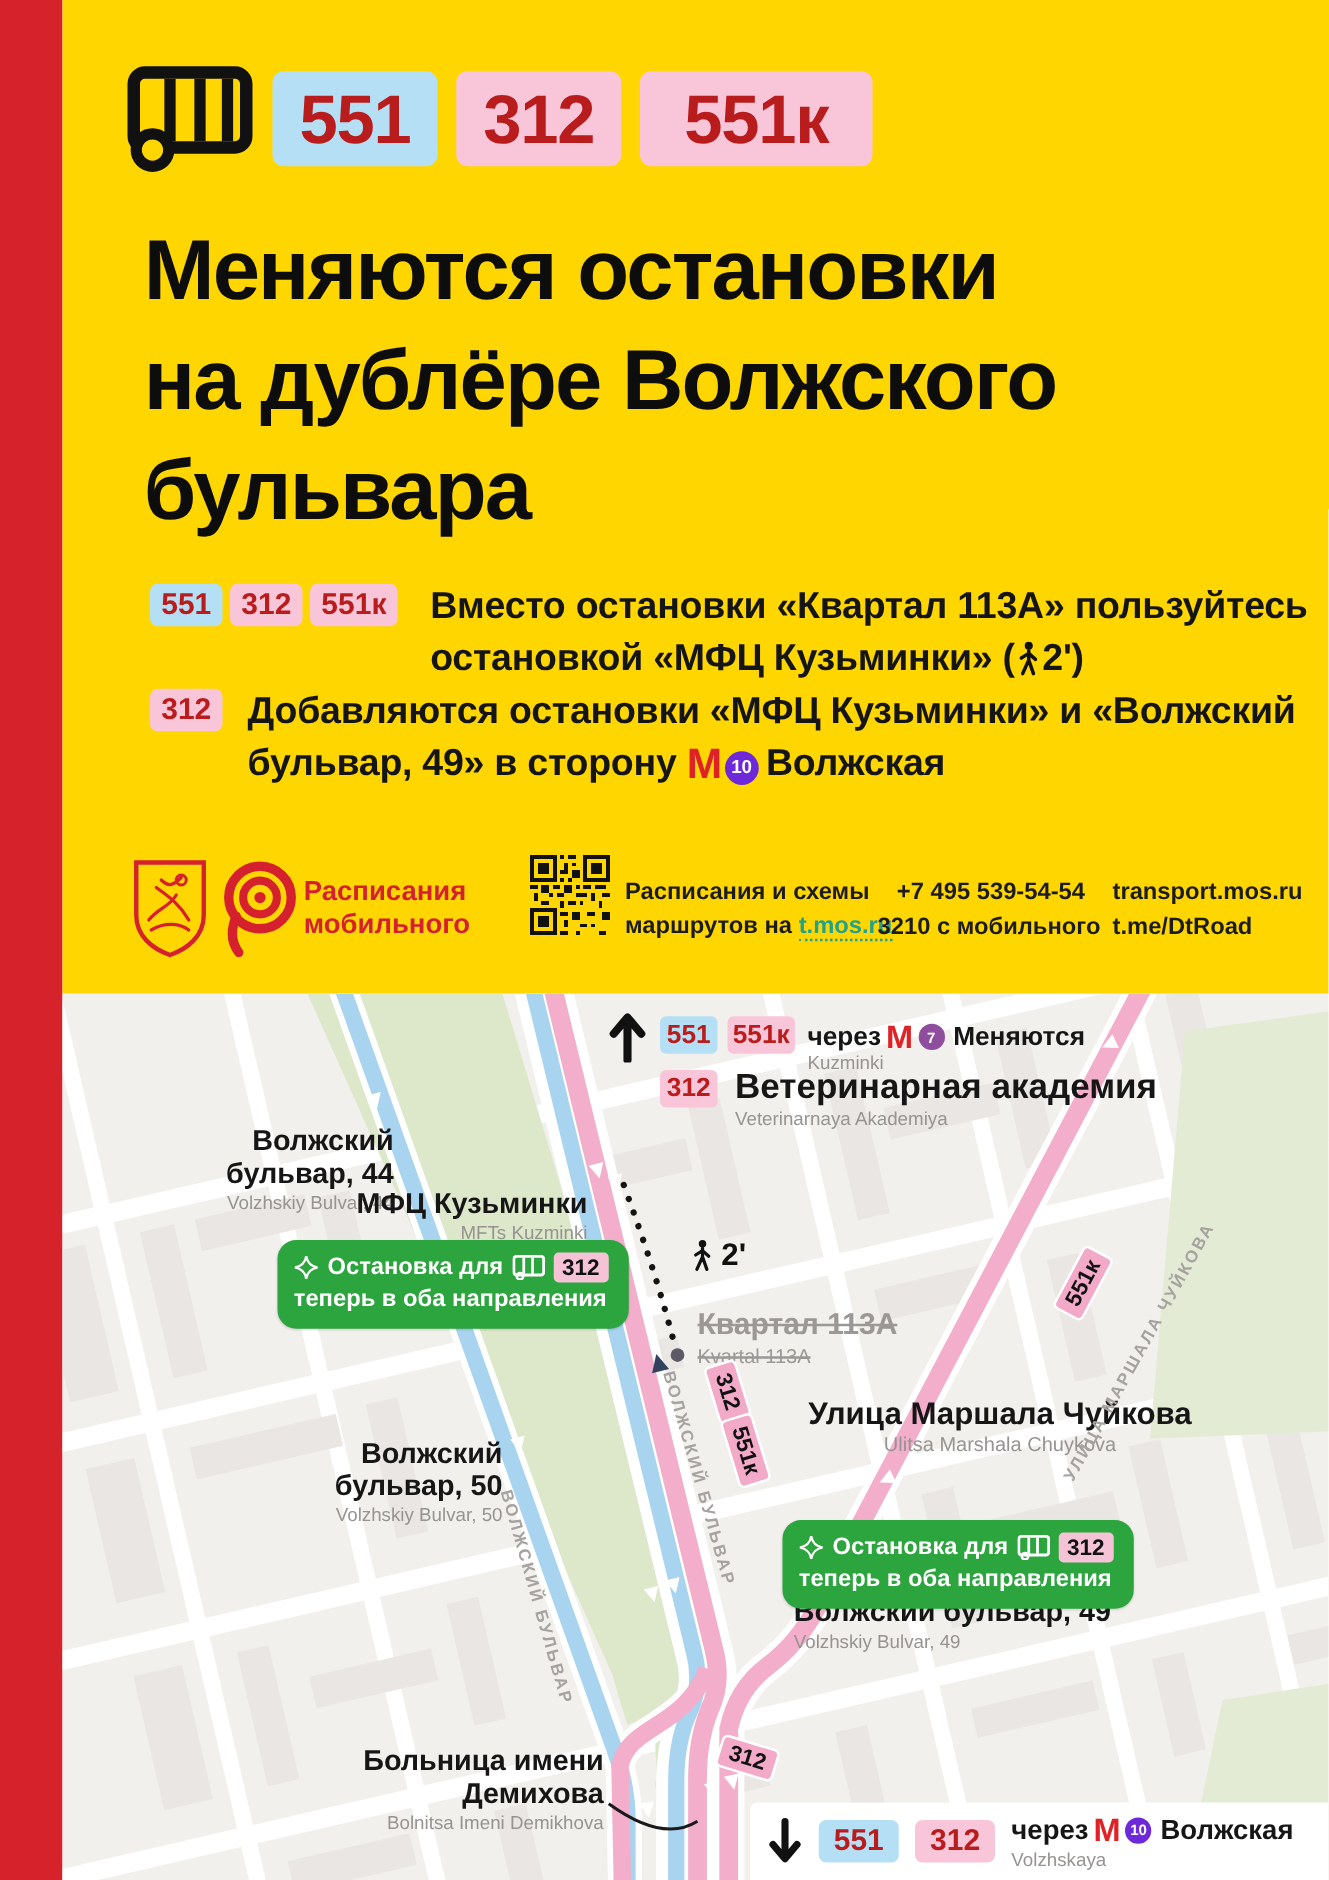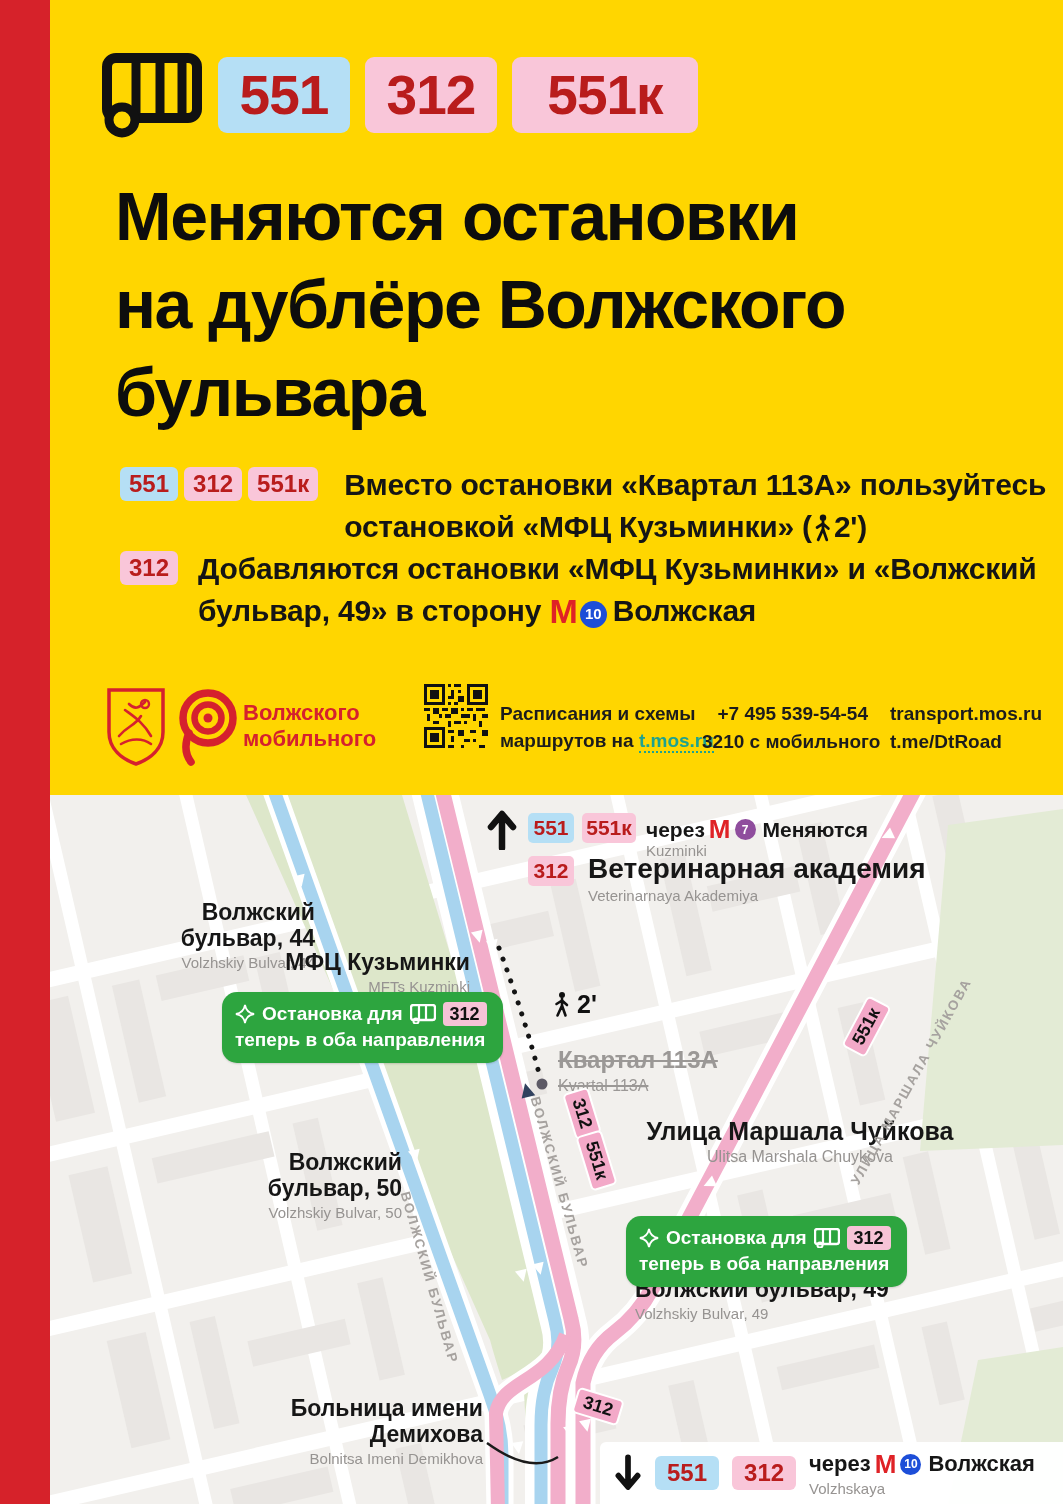--- a/index.html
+++ b/index.html
@@ -20,21 +20,21 @@
             font-weight:800;letter-spacing:-1.5px;color:#0d0d0d;}
   .headline span{display:block;}
   .bullet{position:absolute;display:flex;align-items:flex-start;}
   .bullet-badges{display:flex;gap:6px;margin-top:3px;}
   .chip-small{height:34px;padding:0 9px;border-radius:6px;font-size:24px;}
   .bullet-text{margin:0;font-size:30px;line-height:42px;font-weight:600;color:#151515;letter-spacing:-0.2px;}
   .walk-inline{width:22px;height:28px;vertical-align:-5px;}
   .metro-m{font-weight:900;font-style:normal;color:#DF2226;font-size:34px;vertical-align:-2px;letter-spacing:-2px;}
   .metro-circle{display:inline-flex;align-items:center;justify-content:center;width:27px;height:27px;
                 border-radius:50%;color:#fff;font-weight:bold;font-size:15px;vertical-align:2px;margin:0 6px 0 4px;}
-  .line10{background:#1d4ed8;} .line7{background:#8F4D9D;}
+  .line10{background:#6d28d9;} .line7{background:#8F4D9D;}
   
   .foot-el{position:absolute;}
   .brand-text{font-size:22px;line-height:26px;font-weight:800;color:#D5212E;}
   .qr-caption{font-size:19px;line-height:27px;font-weight:600;color:#1c1c1c;}
   .link-teal{color:#1FA28F;border-bottom:2px dotted #1FA28F;}
   .contact{font-size:19px;line-height:28px;font-weight:600;color:#1c1c1c;white-space:nowrap;}
   
   .map{position:absolute;left:50px;top:795px;width:1013px;height:709px;overflow:hidden;background:#F2F0ED;}
   .map-art{position:absolute;left:0;top:0;}
   .map-abs{position:absolute;}
@@ -121,21 +121,21 @@
       <path d="M14 50 C22 40 30 40 36 30 M20 24 C28 30 38 36 46 50 M24 18 C30 24 34 22 40 16 M16 58 C26 52 38 52 46 58" fill="none" stroke="#D5212E" stroke-width="2.6" stroke-linecap="round"></path>
       <circle cx="40" cy="18" r="4" fill="none" stroke="#D5212E" stroke-width="2.4"></circle>
     </svg>
     <svg class="foot-el" style="left:126px;top:688px;" width="62" height="78" viewBox="0 0 62 78">
       <circle cx="32" cy="30" r="25" fill="none" stroke="#D5212E" stroke-width="7.5"></circle>
       <circle cx="32" cy="30" r="13.5" fill="none" stroke="#D5212E" stroke-width="6.5"></circle>
       <circle cx="32" cy="30" r="4.5" fill="#D5212E"></circle>
       <path d="M13 45 C8 57 9 66 15 74" fill="none" stroke="#D5212E" stroke-width="7.5" stroke-linecap="round"></path>
     </svg>
     <div class="foot-el brand-text" style="left:193px;top:700px;">
-      <span style="display:block">Волжского</span>
+      <span style="display:block">Расписания</span>
       <span style="display:block">мобильного</span>
     </div>
     <svg class="foot-el" style="left:374px;top:684px;" width="64" height="64" viewBox="0 0 21 21" shape-rendering="crispEdges">
       <rect x="0" y="0" width="21" height="21" fill="#FFD600"></rect>
       <g fill="#111">
         <rect x="0" y="0" width="7" height="7"></rect>
           <rect x="14" y="0" width="7" height="7"></rect>
           <rect x="0" y="14" width="7" height="7"></rect>
         <rect x="1" y="1" width="5" height="5" fill="#FFD600"></rect>
           <rect x="15" y="1" width="5" height="5" fill="#FFD600"></rect>

